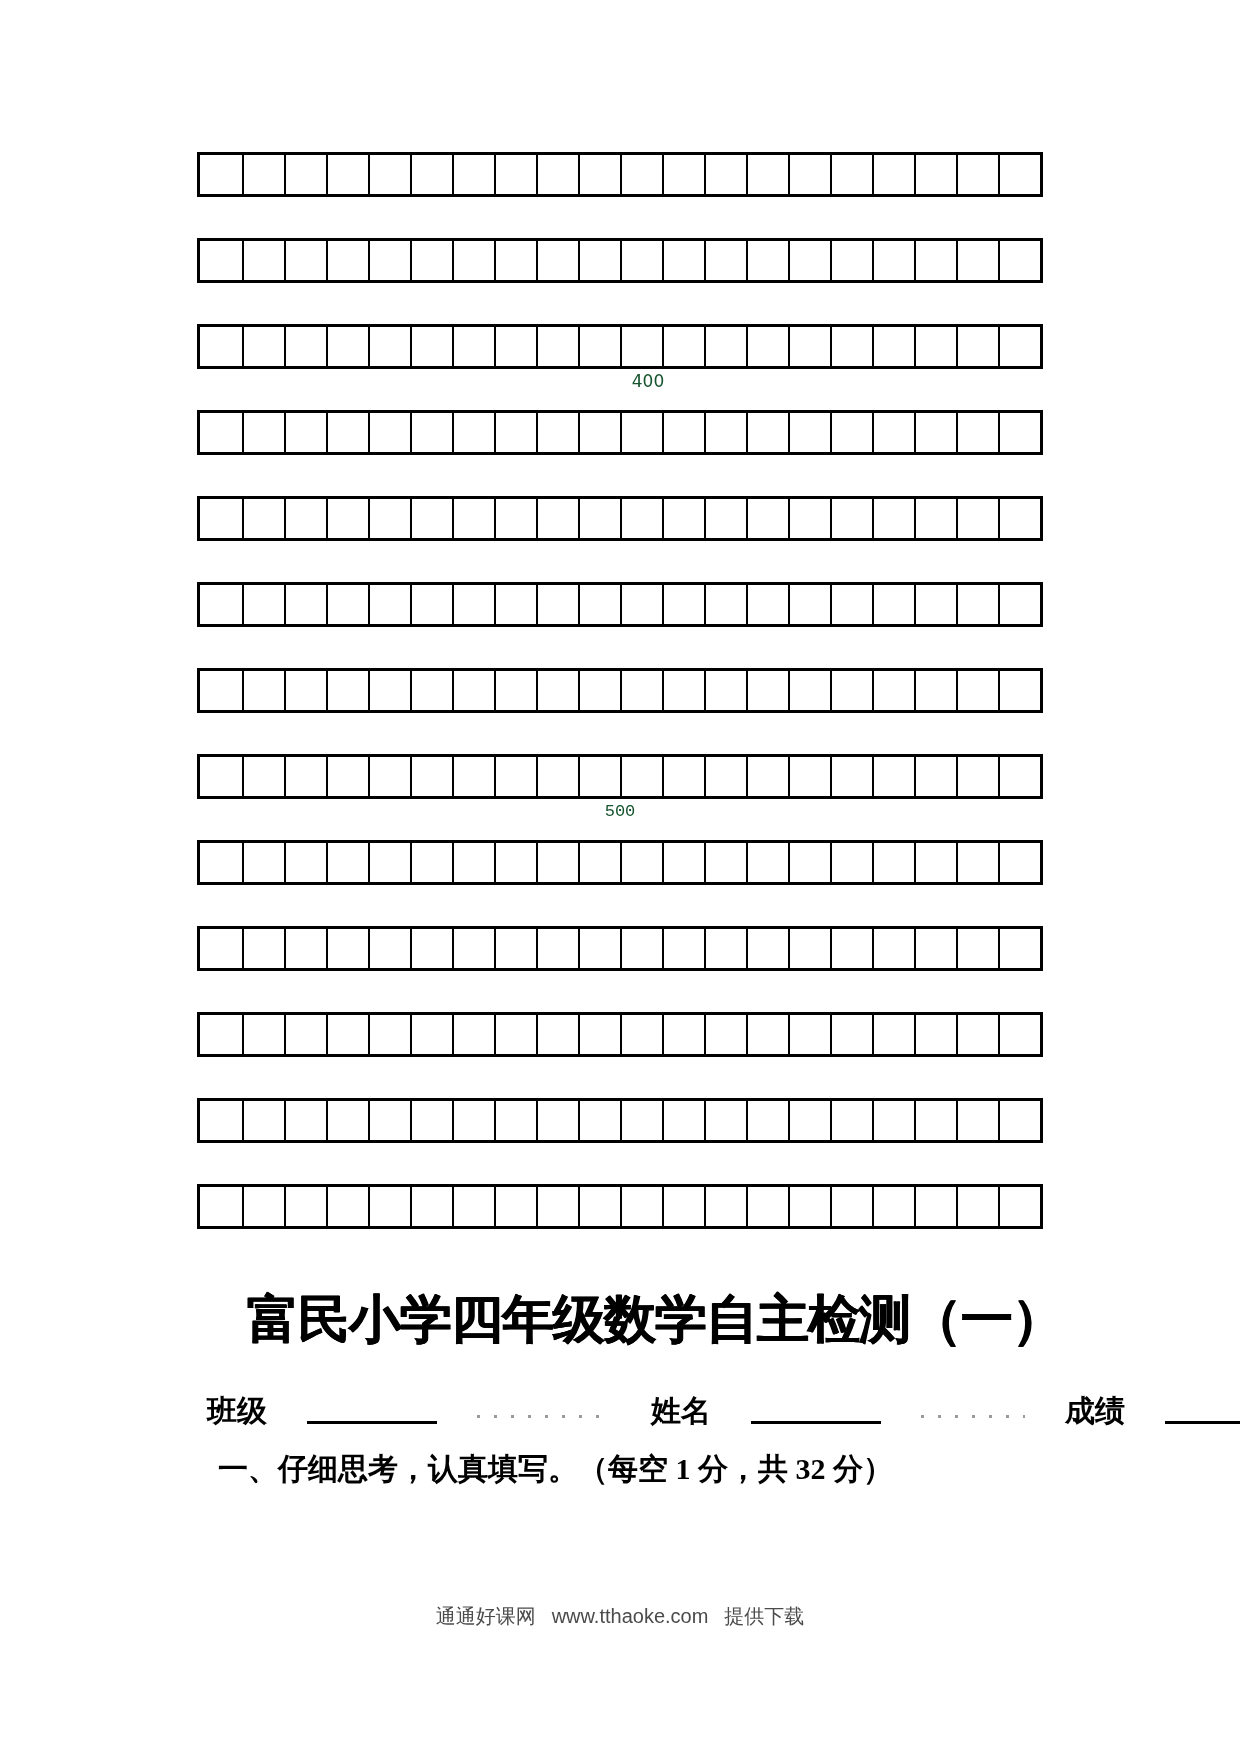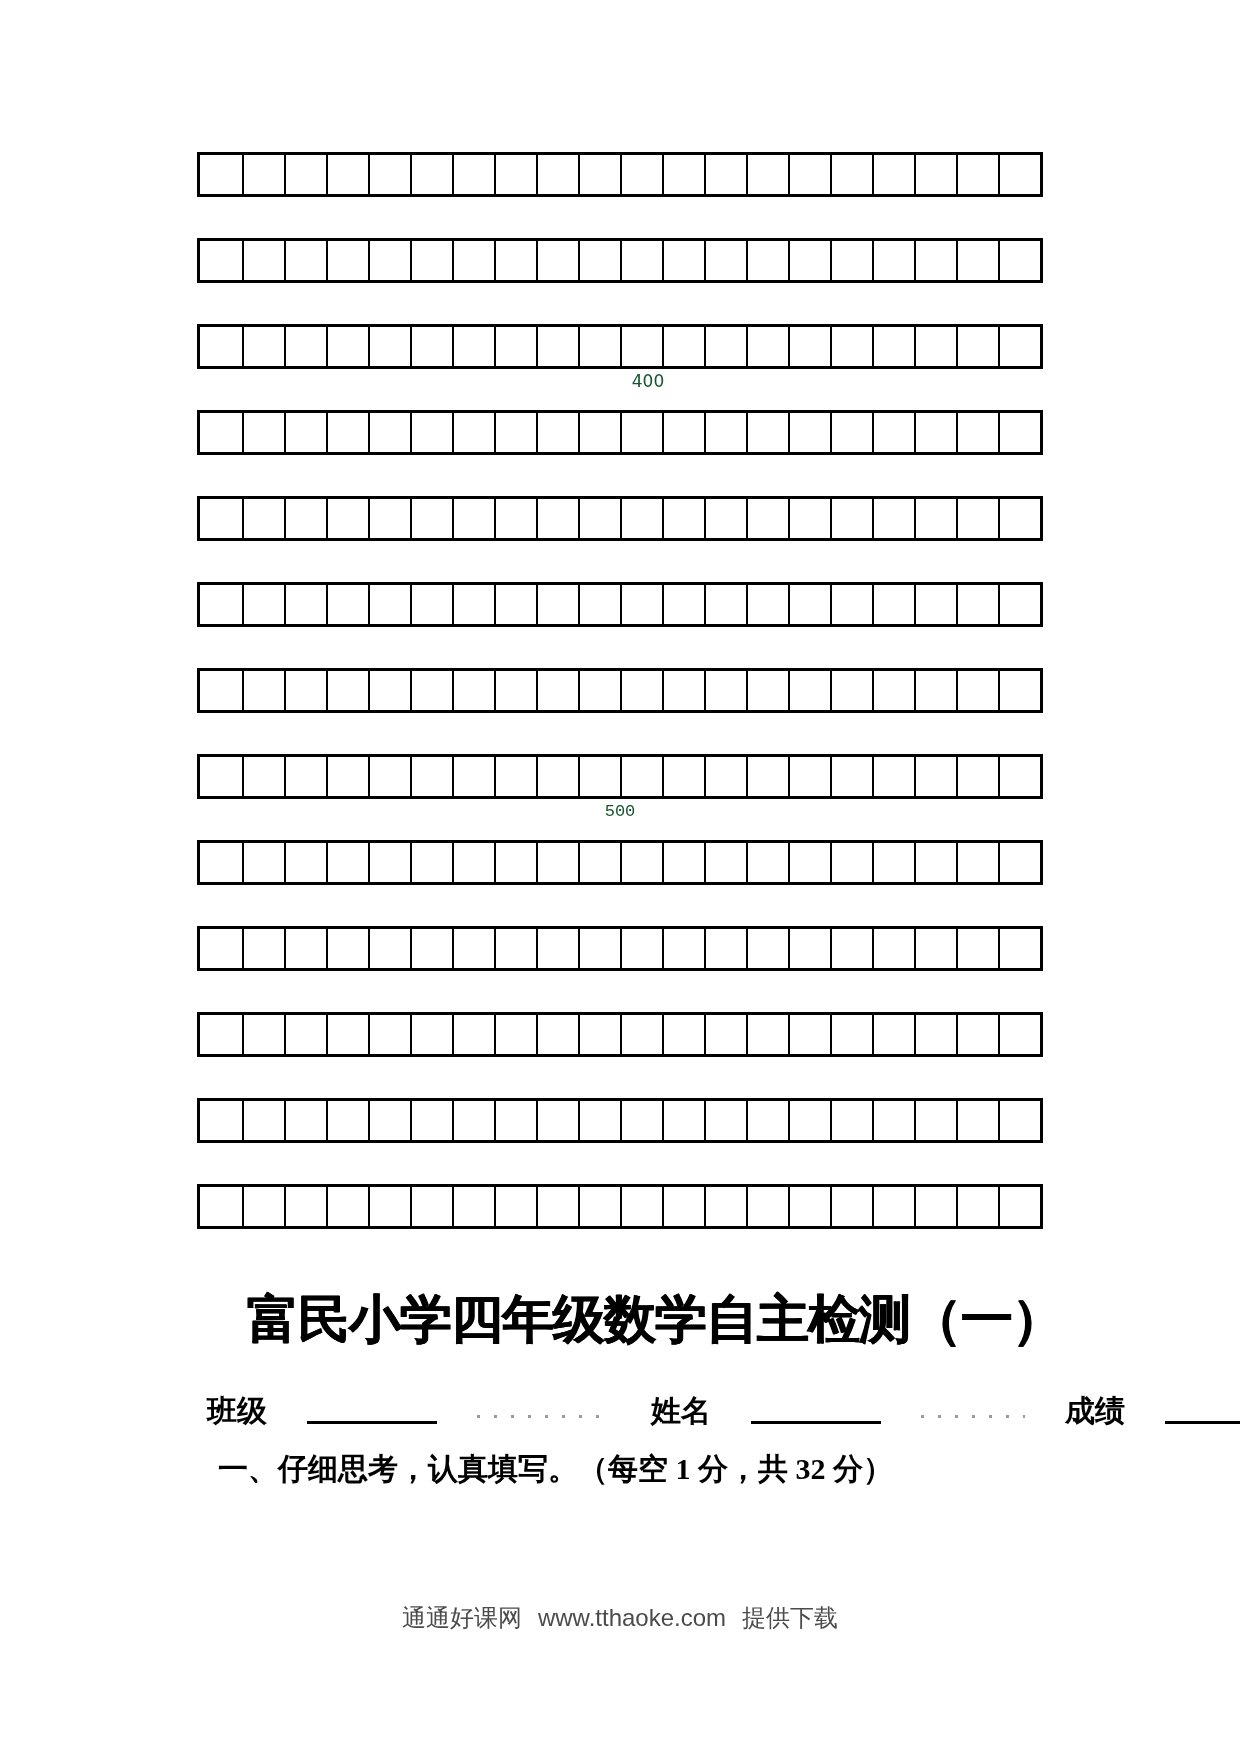--- a/index.html
+++ b/index.html
@@ -104,21 +104,21 @@
   
   .page-footer {
     position: absolute;
     left: 0;
     top: 1604px;
     width: 1240px;
     display: flex;
     justify-content: center;
     column-gap: 16px;
     font-family: "Liberation Sans", "DejaVu Sans", sans-serif;
-    font-size: 24px;
+    font-size: 20px;
     color: #4b4b4b;
     line-height: 1.2;
   }
 </style>
 </head>
 <body>
 
 <div class="grid-block">
     <div class="grid-row">
       <div class="grid-cell"></div>

